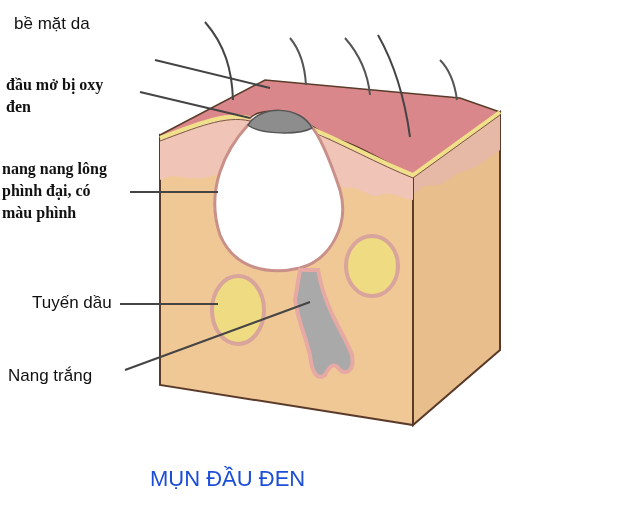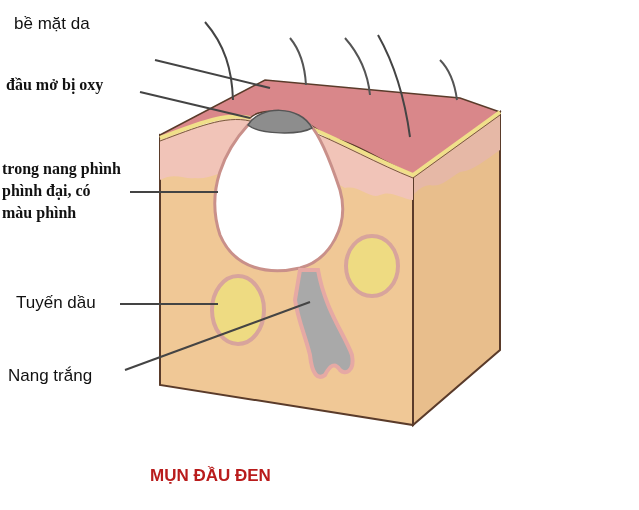--- a/index.html
+++ b/index.html
@@ -1,21 +1,21 @@
 <!DOCTYPE html>
 <html><head>
 <meta charset="utf-8">
 <style>
   html, body { margin: 0; padding: 0; background: #ffffff; }
   body { width: 639px; height: 510px; position: relative; overflow: hidden; }
   .canvas { position: absolute; left: 0; top: 0; width: 639px; height: 504px; }
   .lbl { position: absolute; color: #111; white-space: nowrap; }
   .sans { font-family: "Liberation Sans", sans-serif; font-size: 17px; }
   .serif { font-family: "Liberation Serif", serif; font-weight: bold; font-size: 16px; line-height: 22px; }
-  .caption { font-family: "Liberation Sans", sans-serif; font-size: 17px; color: #b91c1c; position: absolute; font-weight: bold; }
+  .caption { font-family: "Liberation Sans", sans-serif; font-size: 22px; color: #1d4ed8; position: absolute; }
 </style>
 </head>
 <body>
 
 <div class="canvas">
   <svg width="639" height="510" viewBox="0 0 639 510">
 
     <path d="M413 175 L500 112 L500 350 L413 425 Z" fill="#e8be8c" stroke="#5a3b2a" stroke-width="2"></path>
 
     <path d="M413 175 L500 112 L500 150 C485 160 475 170 460 172 C450 178 440 188 430 185 C422 186 418 190 413 195 Z" fill="#e6b8a6"></path>
@@ -49,25 +49,26 @@
     <line x1="140" y1="92" x2="250" y2="118" stroke="#444" stroke-width="2"></line>
     <line x1="130" y1="192" x2="218" y2="192" stroke="#444" stroke-width="2"></line>
     <line x1="120" y1="304" x2="218" y2="304" stroke="#444" stroke-width="2"></line>
     <line x1="125" y1="370" x2="310" y2="302" stroke="#444" stroke-width="2"></line>
   </svg>
 
   <div class="lbl sans" style="left:14px;top:14px;">bề mặt da</div>
 
   <div class="lbl serif" style="left:6px;top:74px;">
     <div>đầu mở bị oxy</div>
+    <div>đen</div>
   </div>
 
   <div class="lbl serif" style="left:2px;top:158px;">
-    <div>trong nang phình</div>
+    <div>nang nang lông</div>
     <div>phình đại, có</div>
     <div>màu phình</div>
   </div>
 
-  <div class="lbl sans" style="left:16px;top:293px;">Tuyến dầu</div>
+  <div class="lbl sans" style="left:32px;top:293px;">Tuyến dầu</div>
   <div class="lbl sans" style="left:8px;top:366px;">Nang trắng</div>
 
   <div class="caption" style="left:150px;top:466px;">MỤN ĐẦU ĐEN</div>
 </div>
 
 </body></html>

